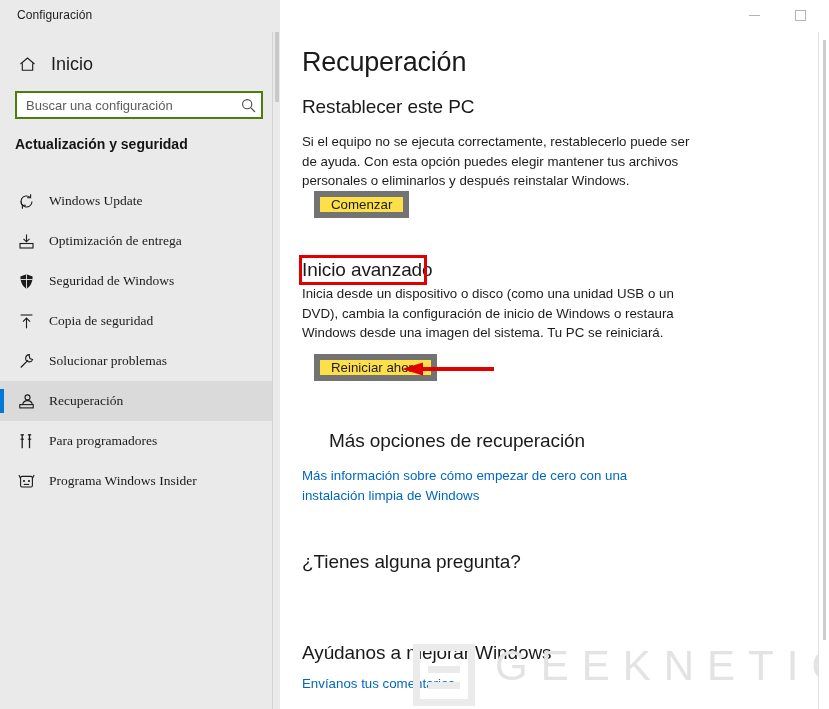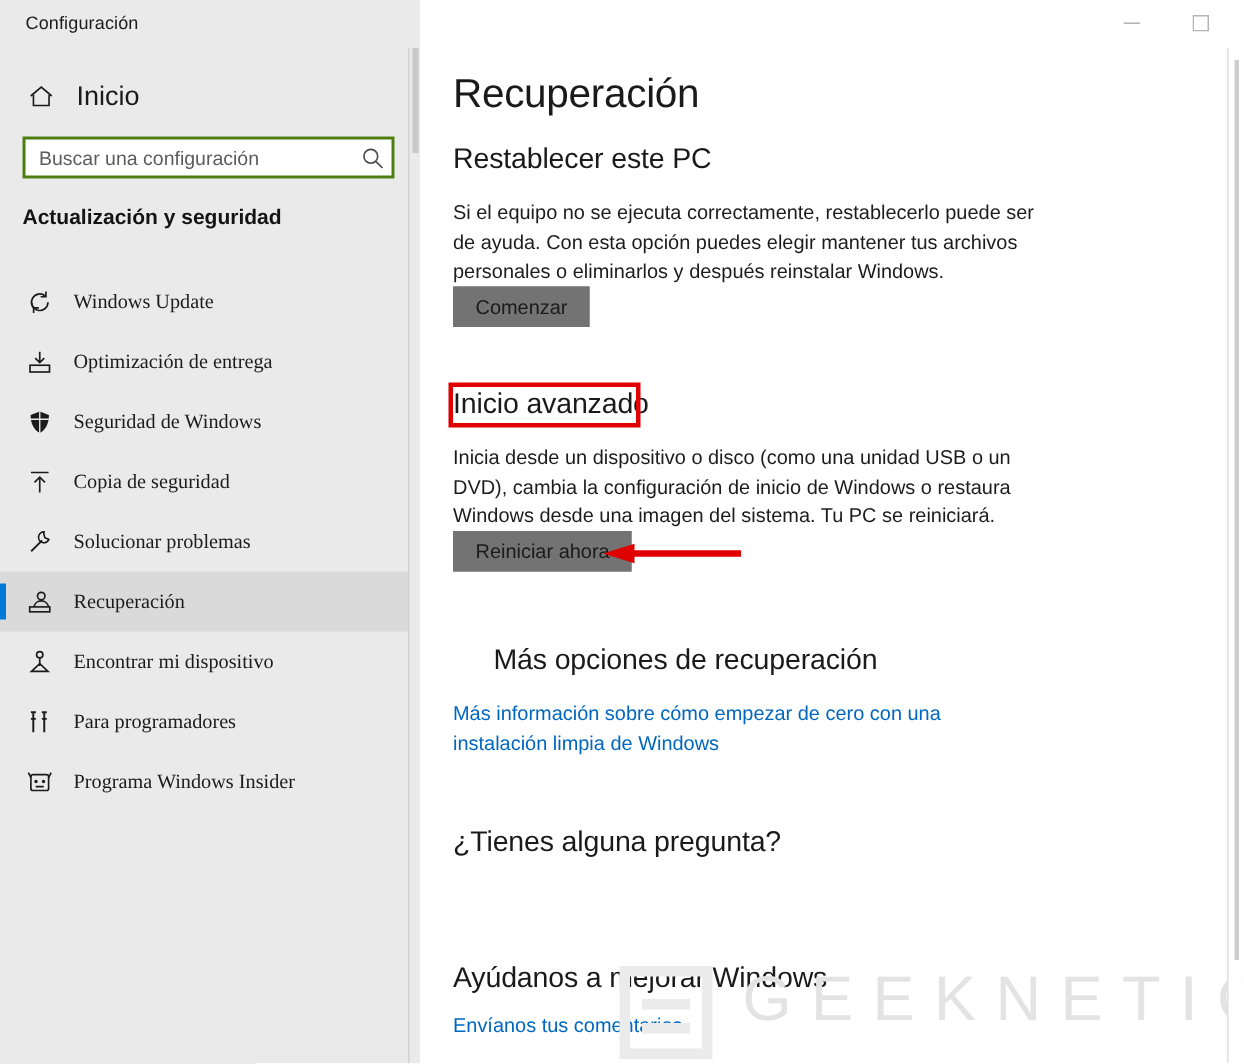--- a/index.html
+++ b/index.html
@@ -214,29 +214,30 @@
     color: #1a1a1a;
     letter-spacing: -0.1px;
   }
   .body-text {
     font-size: 13.3px;
     line-height: 19.5px;
     color: #1c1c1c;
     width: 392px;
   }
   .btn {
-    background: #737373;
-    border: 4px solid #737373;
+    background: #fde047;
+    border: 6px solid #737373;
     color: #1a1a1a;
     font-family: "Liberation Sans", sans-serif;
     font-size: 13.3px;
     height: 27px;
     padding: 0 11px;
     box-sizing: border-box;
     cursor: default;
+    margin-left: 12px;
   }
   .link {
     font-size: 13.3px;
     line-height: 19.5px;
     color: #0067c0;
     text-decoration: none;
     display: block;
     width: 380px;
   }
 
@@ -424,30 +425,20 @@
           <svg width="17" height="17" viewBox="0 0 17 17">
             <circle cx="9.5" cy="4.4" r="2.5" fill="none" stroke="#1b1b1b" stroke-width="1.1"></circle>
             <path d="M4.6 11.6 A5 5 0 0 1 14.4 11.6" fill="none" stroke="#1b1b1b" stroke-width="1.1"></path>
             <rect x="1.8" y="11.6" width="13.4" height="3.3" fill="none" stroke="#1b1b1b" stroke-width="1.1"></rect>
           </svg>
         </div>
         <div class="nav-label">Recuperación</div>
       </div>
 
 
-      <div class="nav-item">
-        <div class="nav-icon">
-          <svg width="17" height="17" viewBox="0 0 17 17">
-            <circle cx="8.5" cy="3.5" r="2.1" fill="none" stroke="#1b1b1b" stroke-width="1.1"></circle>
-            <path d="M8.5 5.8 L8.5 11" stroke="#1b1b1b" stroke-width="1.1"></path>
-            <path d="M3 14.6 L8.5 9.4 L14 14.6 Z" fill="none" stroke="#1b1b1b" stroke-width="1.1"></path>
-          </svg>
-        </div>
-        <div class="nav-label">Encontrar mi dispositivo</div>
-      </div>
 
       <div class="nav-item">
         <div class="nav-icon">
           <svg width="17" height="17" viewBox="0 0 17 17">
             <path d="M4.2 1.8 L4.2 15.2" stroke="#1b1b1b" stroke-width="1.3"></path>
             <path d="M2.6 1.8 L5.9 1.8" stroke="#1b1b1b" stroke-width="1.3"></path>
             <path d="M2.6 6.2 L5.9 6.2" stroke="#1b1b1b" stroke-width="1.1"></path>
             <path d="M11.5 1.8 L11.5 15.2" stroke="#1b1b1b" stroke-width="1.3"></path>
             <path d="M9.9 1.8 L13.2 1.8" stroke="#1b1b1b" stroke-width="1.3"></path>
             <path d="M9.9 6.2 L13.2 6.2" stroke="#1b1b1b" stroke-width="1.1"></path>
@@ -485,21 +476,21 @@
       <div class="wm-text">GEEKNETIC</div>
     </div>
 
     <div class="c-pad page-title">Recuperación</div>
 
     <div class="c-pad sec-h2" style="top:64px;">Restablecer este PC</div>
     <div class="c-pad body-text" style="top:100px;">Si el equipo no se ejecuta correctamente, restablecerlo puede ser de ayuda. Con esta opción puedes elegir mantener tus archivos personales o eliminarlos y después reinstalar Windows.</div>
     <button class="c-pad btn" style="top:159px;">Comenzar</button>
 
     <div class="c-pad sec-h2" style="top:227px;">Inicio avanzado</div>
-    <div class="c-pad body-text" style="top:263px;">Inicia desde un dispositivo o disco (como una unidad USB o un DVD), cambia la configuración de inicio de Windows o restaura Windows desde una imagen del sistema. Tu PC se reiniciará.</div>
+    <div class="c-pad body-text" style="top:252px;">Inicia desde un dispositivo o disco (como una unidad USB o un DVD), cambia la configuración de inicio de Windows o restaura Windows desde una imagen del sistema. Tu PC se reiniciará.</div>
     <button class="c-pad btn" style="top:322px;">Reiniciar ahora</button>
 
     <div class="c-pad sec-h2" style="top:398px;margin-left:27px;">Más opciones de recuperación</div>
     <a class="c-pad link" style="top:434px;" href="#">Más información sobre cómo empezar de cero con una instalación limpia de Windows</a>
 
     <div class="c-pad sec-h2" style="top:519px;">¿Tienes alguna pregunta?</div>
 
     <div class="c-pad sec-h2" style="top:610px;">Ayúdanos a mejorar Windows</div>
     <a class="c-pad link" style="top:642px;" href="#">Envíanos tus comentarios</a>
 

